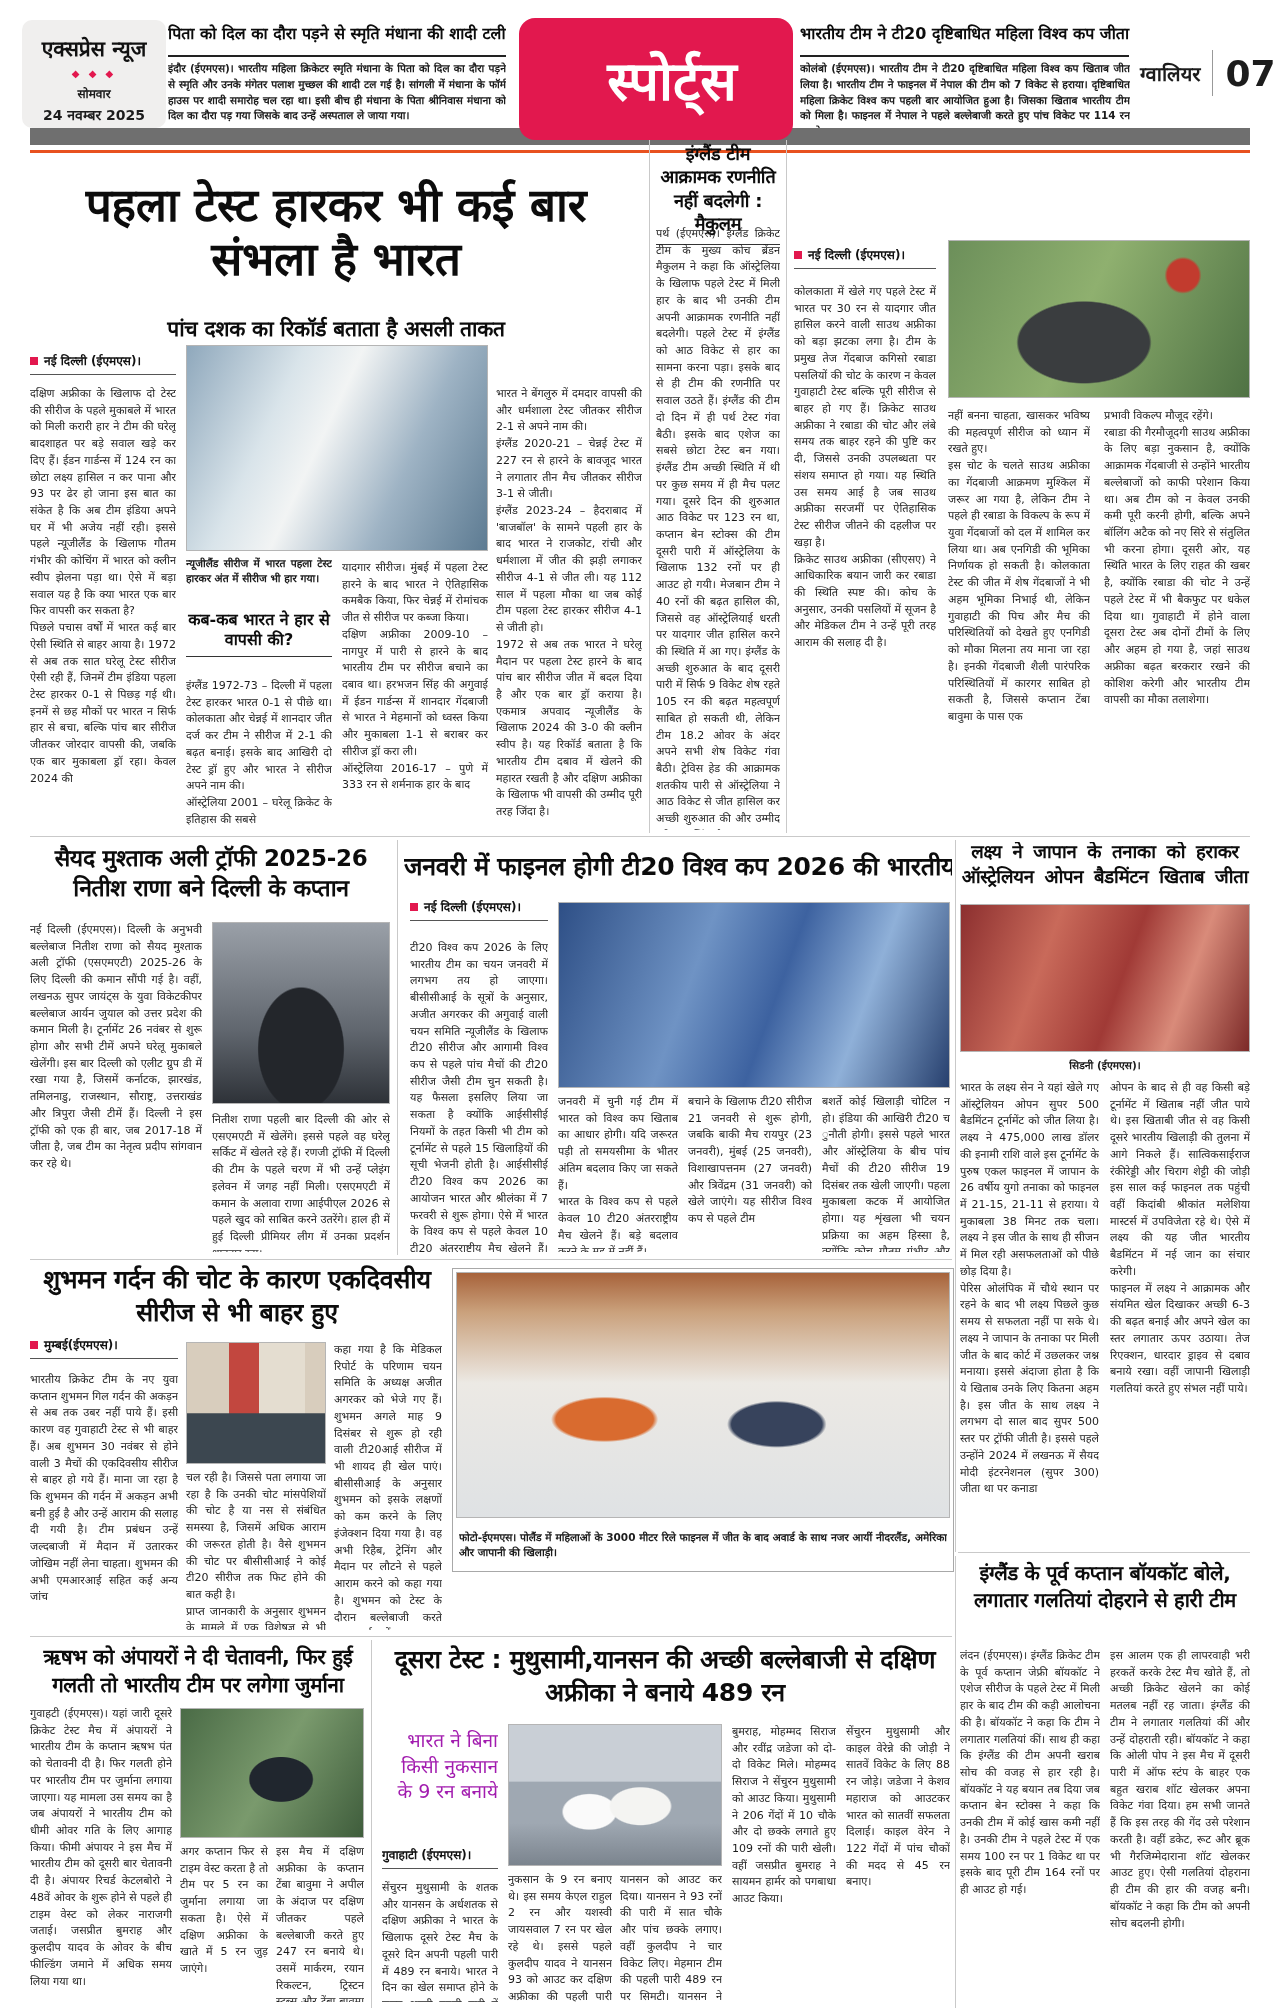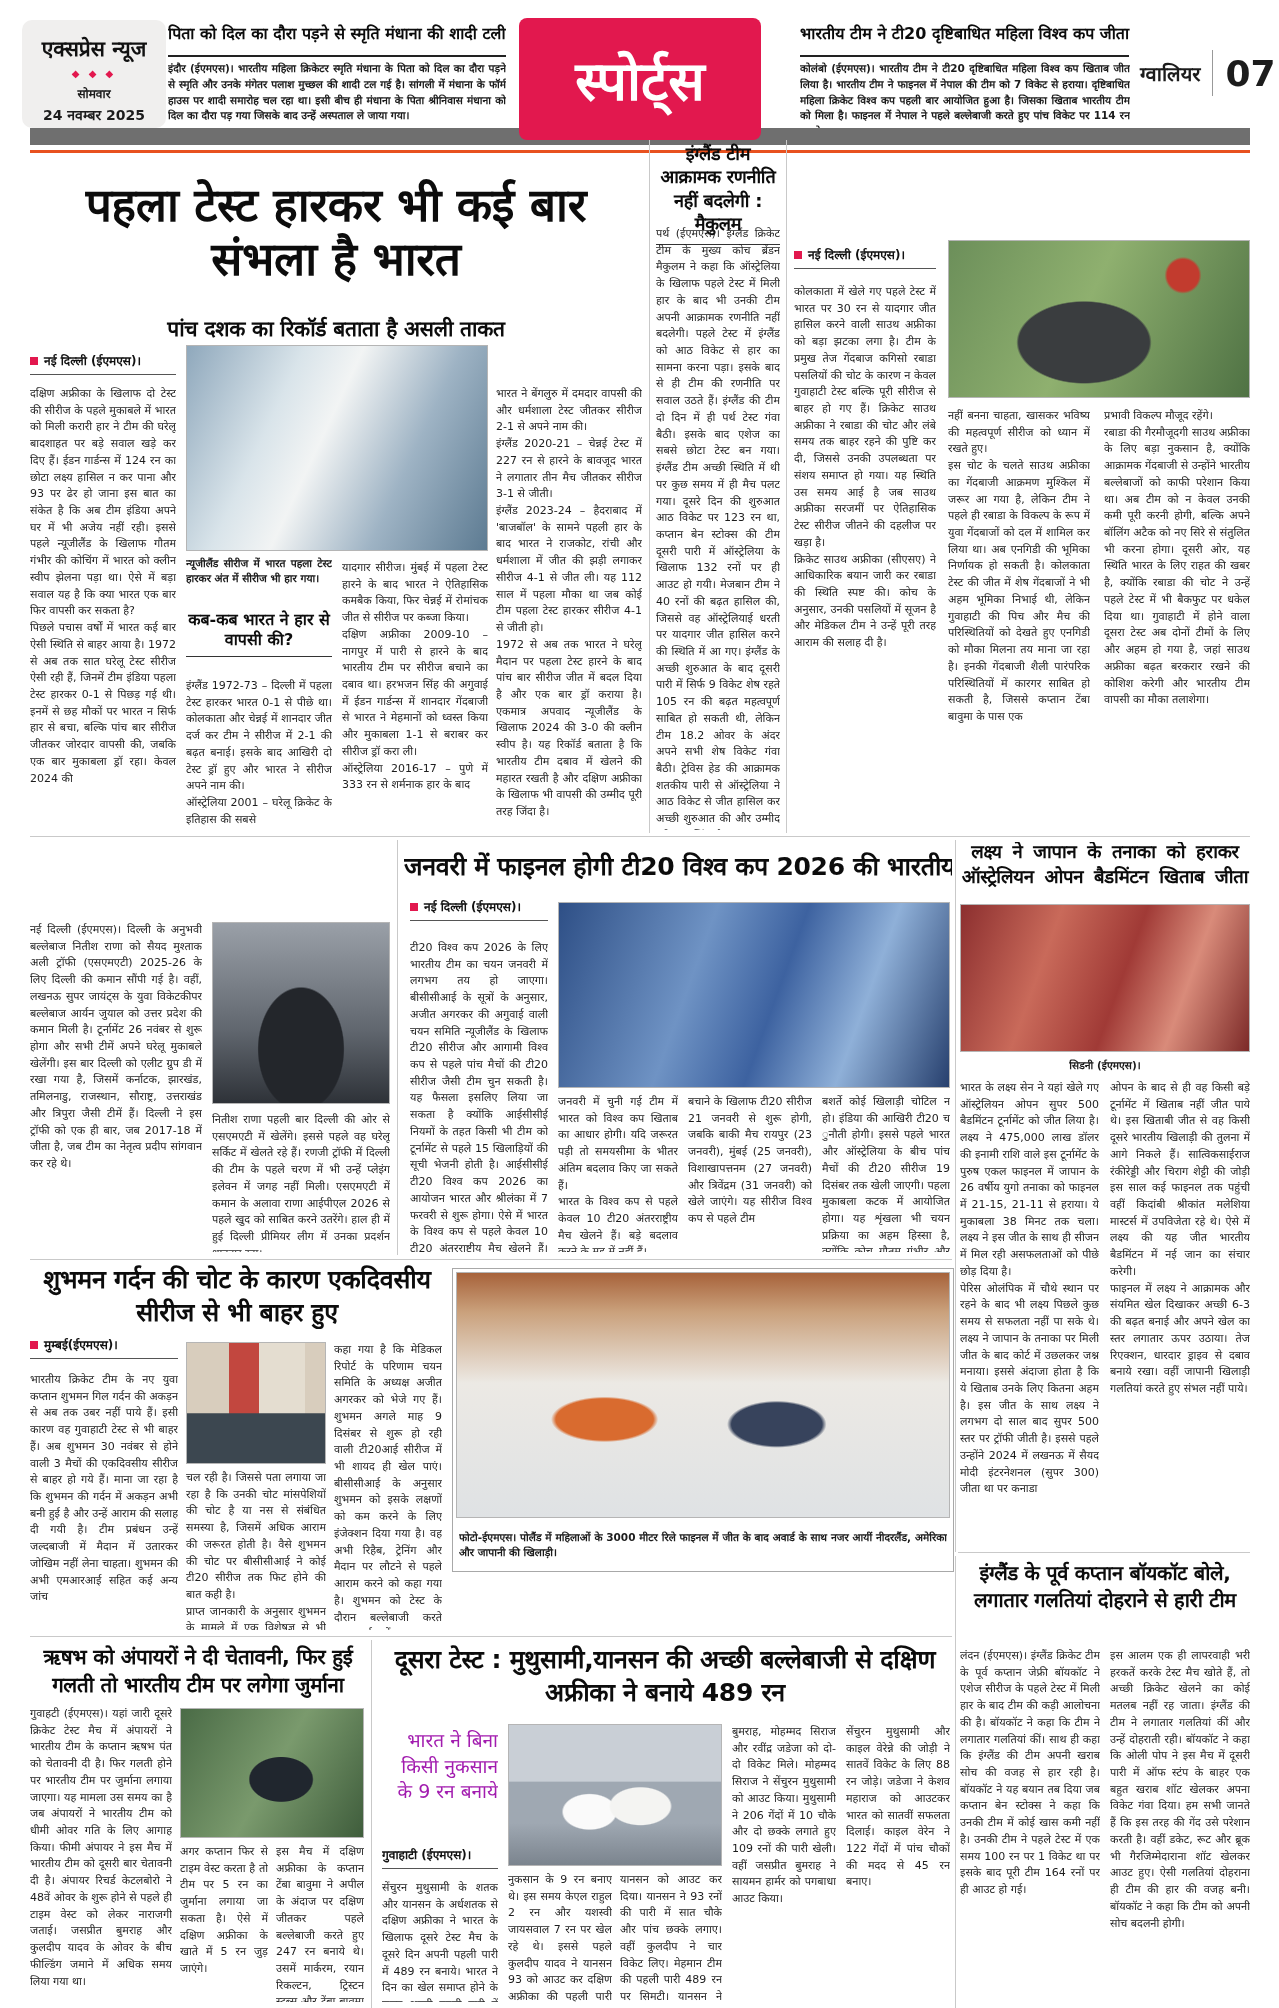--- a/index.html
+++ b/index.html
@@ -20,22 +20,22 @@
             border-bottom:1.5px solid #333;padding-bottom:6px;line-height:1.25;}
   
   .masthead{background:#f0efee;border-radius:10px;text-align:center;padding-top:14px;box-sizing:border-box;}
   .masthead .t{font-size:21px;font-weight:800;color:#111;}
   .masthead .orn{color:#e2184e;font-size:10px;letter-spacing:3px;margin:6px 0;}
   .masthead .d1{font-size:12px;font-weight:700;}
   .masthead .d2{font-size:14px;font-weight:800;margin-top:3px;}
   .brief-h{font-size:16px;font-weight:800;color:#0c0c0c;border-bottom:2px solid #222;
            padding-bottom:12px;display:inline-block;line-height:1.2;}
   .brief-b{font-size:10.5px;font-weight:700;line-height:1.5;text-align:justify;margin-top:4px;overflow:hidden;}
-  .sports-box{background:#e2184e;border-radius:8px;color:#fff;display:flex;
-              align-items:center;justify-content:center;font-size:54px;font-weight:800;z-index:5;}
+  .sports-box{background:#e2184e;border-radius:16px;color:#fff;display:flex;
+              align-items:center;justify-content:center;font-size:54px;font-weight:800;z-index:5;padding-left:32px;}
   .edition{display:flex;align-items:center;gap:12px;}
   .edition .city{font-size:20px;font-weight:700;}
   .edition .bar{width:1px;height:46px;background:#999;}
   .edition .num{font-size:36px;font-weight:800;}
   
   .ph-main{background:linear-gradient(115deg,#8fa8bc 0%,#d9e4ea 30%,#f2f4f4 45%,#9eb3c4 70%,#5d7b92 100%);}
   .ph-rabada{background:radial-gradient(circle at 78% 22%,#c23b2e 0 6%,rgba(0,0,0,0) 7%),
              radial-gradient(ellipse at 45% 65%,#3a3d3f 0 28%,rgba(0,0,0,0) 29%),
              linear-gradient(115deg,#6c8f5a,#8fb06f 45%,#4f7244);}
   .ph-rana{background:radial-gradient(ellipse at 50% 70%,#23262b 0 34%,rgba(0,0,0,0) 35%),
@@ -126,20 +126,24 @@
   <div class="abs photo ph-rabada" style="left:948px;top:240px;width:302px;height:158px;"></div>
   <div class="abs body-txt" style="left:794px;top:284px;width:142px;height:546px;">कोलकाता में खेले गए पहले टेस्ट में भारत पर 30 रन से यादगार जीत हासिल करने वाली साउथ अफ्रीका को बड़ा झटका लगा है। टीम के प्रमुख तेज गेंदबाज कगिसो रबाडा पसलियों की चोट के कारण न केवल गुवाहाटी टेस्ट बल्कि पूरी सीरीज से बाहर हो गए हैं। क्रिकेट साउथ अफ्रीका ने रबाडा की चोट और लंबे समय तक बाहर रहने की पुष्टि कर दी, जिससे उनकी उपलब्धता पर संशय समाप्त हो गया। यह स्थिति उस समय आई है जब साउथ अफ्रीका सरजमीं पर ऐतिहासिक टेस्ट सीरीज जीतने की दहलीज पर खड़ा है।
 क्रिकेट साउथ अफ्रीका (सीएसए) ने आधिकारिक बयान जारी कर रबाडा की स्थिति स्पष्ट की। कोच के अनुसार, उनकी पसलियों में सूजन है और मेडिकल टीम ने उन्हें पूरी तरह आराम की सलाह दी है।</div>
   <div class="abs body-txt" style="left:948px;top:408px;width:142px;height:422px;">नहीं बनना चाहता, खासकर भविष्य की महत्वपूर्ण सीरीज को ध्यान में रखते हुए।
 इस चोट के चलते साउथ अफ्रीका का गेंदबाजी आक्रमण मुश्किल में जरूर आ गया है, लेकिन टीम ने पहले ही रबाडा के विकल्प के रूप में युवा गेंदबाजों को दल में शामिल कर लिया था। अब एनगिडी की भूमिका निर्णायक हो सकती है। कोलकाता टेस्ट की जीत में शेष गेंदबाजों ने भी अहम भूमिका निभाई थी, लेकिन गुवाहाटी की पिच और मैच की परिस्थितियों को देखते हुए एनगिडी को मौका मिलना तय माना जा रहा है। इनकी गेंदबाजी शैली पारंपरिक परिस्थितियों में कारगर साबित हो सकती है, जिससे कप्तान टेंबा बावुमा के पास एक</div>
   <div class="abs body-txt" style="left:1104px;top:408px;width:146px;height:422px;">प्रभावी विकल्प मौजूद रहेंगे।
 रबाडा की गैरमौजूदगी साउथ अफ्रीका के लिए बड़ा नुकसान है, क्योंकि आक्रामक गेंदबाजी से उन्होंने भारतीय बल्लेबाजों को काफी परेशान किया था। अब टीम को न केवल उनकी कमी पूरी करनी होगी, बल्कि अपने बॉलिंग अटैक को नए सिरे से संतुलित भी करना होगा। दूसरी ओर, यह स्थिति भारत के लिए राहत की खबर है, क्योंकि रबाडा की चोट ने उन्हें पहले टेस्ट में भी बैकफुट पर धकेल दिया था। गुवाहाटी में होने वाला दूसरा टेस्ट अब दोनों टीमों के लिए और अहम हो गया है, जहां साउथ अफ्रीका बढ़त बरकरार रखने की कोशिश करेगी और भारतीय टीम वापसी का मौका तलाशेगा।</div>
 
   <div class="abs hdiv" style="left:30px;top:836px;width:1220px;"></div>
 
+  <div class="abs headline" style="left:30px;top:844px;width:362px;font-size:23px;line-height:1.3;">
+    <div>सैयद मुश्ताक अली ट्रॉफी 2025-26</div>
+    <div>नितीश राणा बने दिल्ली के कप्तान</div>
+  </div>
   <div class="abs body-txt" style="left:30px;top:922px;width:172px;height:330px;">नई दिल्ली (ईएमएस)। दिल्ली के अनुभवी बल्लेबाज नितीश राणा को सैयद मुश्ताक अली ट्रॉफी (एसएमएटी) 2025-26 के लिए दिल्ली की कमान सौंपी गई है। वहीं, लखनऊ सुपर जायंट्स के युवा विकेटकीपर बल्लेबाज आर्यन जुयाल को उत्तर प्रदेश की कमान मिली है। टूर्नामेंट 26 नवंबर से शुरू होगा और सभी टीमें अपने घरेलू मुकाबले खेलेंगी। इस बार दिल्ली को एलीट ग्रुप डी में रखा गया है, जिसमें कर्नाटक, झारखंड, तमिलनाडु, राजस्थान, सौराष्ट्र, उत्तराखंड और त्रिपुरा जैसी टीमें हैं। दिल्ली ने इस ट्रॉफी को एक ही बार, जब 2017-18 में जीता है, जब टीम का नेतृत्व प्रदीप सांगवान कर रहे थे।</div>
   <div class="abs photo ph-rana" style="left:212px;top:922px;width:178px;height:182px;"></div>
   <div class="abs body-txt" style="left:212px;top:1112px;width:178px;height:140px;">नितीश राणा पहली बार दिल्ली की ओर से एसएमएटी में खेलेंगे। इससे पहले वह घरेलू सर्किट में खेलते रहे हैं। रणजी ट्रॉफी में दिल्ली की टीम के पहले चरण में भी उन्हें प्लेइंग इलेवन में जगह नहीं मिली। एसएमएटी में कमान के अलावा राणा आईपीएल 2026 से पहले खुद को साबित करने उतरेंगे। हाल ही में हुई दिल्ली प्रीमियर लीग में उनका प्रदर्शन शानदार रहा।</div>
 
   <div class="abs vdiv" style="left:397px;top:840px;height:415px;"></div>
 
   <div class="abs headline" style="left:404px;top:848px;width:548px;font-size:25px;white-space:nowrap;">जनवरी में फाइनल होगी टी20 विश्व कप 2026 की भारतीय टीम</div>
   <div class="abs byline" style="left:410px;top:898px;width:138px;">
     <span class="red-sq"></span>
     <span>नई दिल्ली (ईएमएस)।</span>

